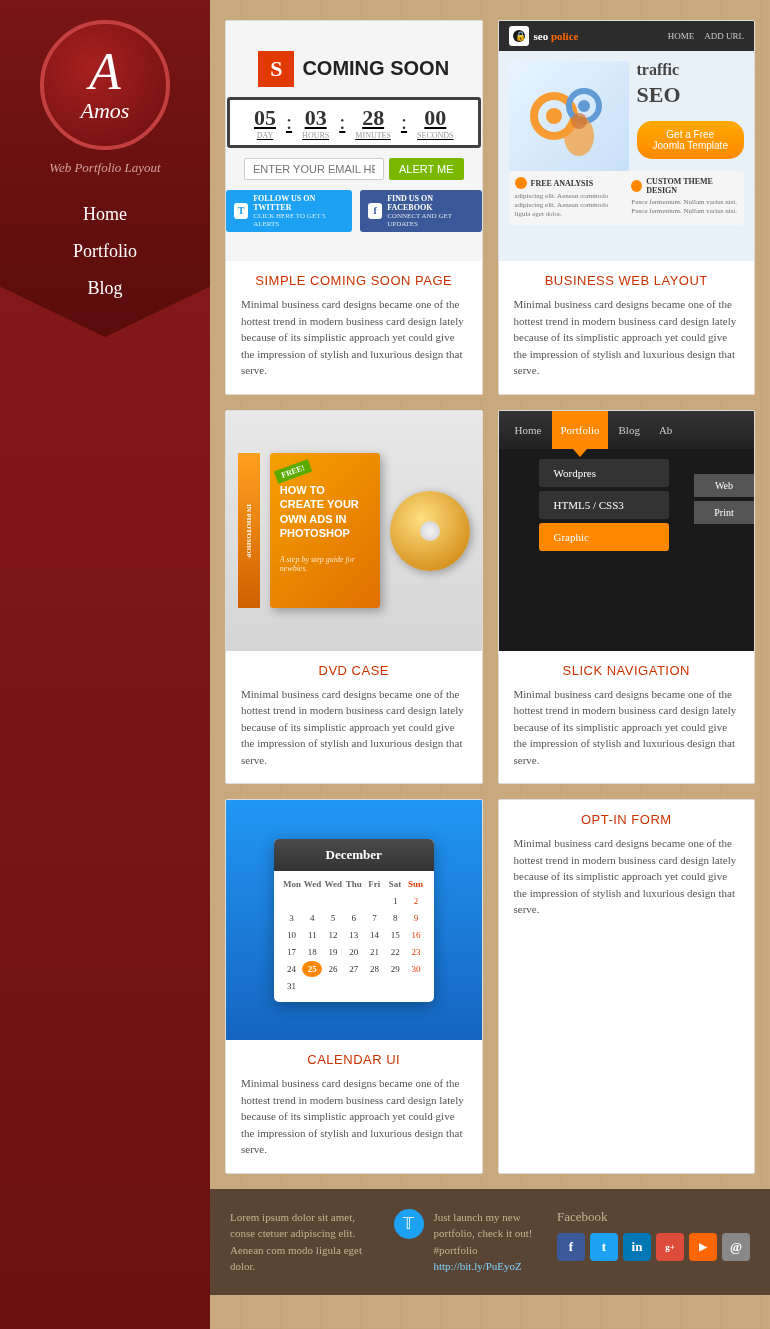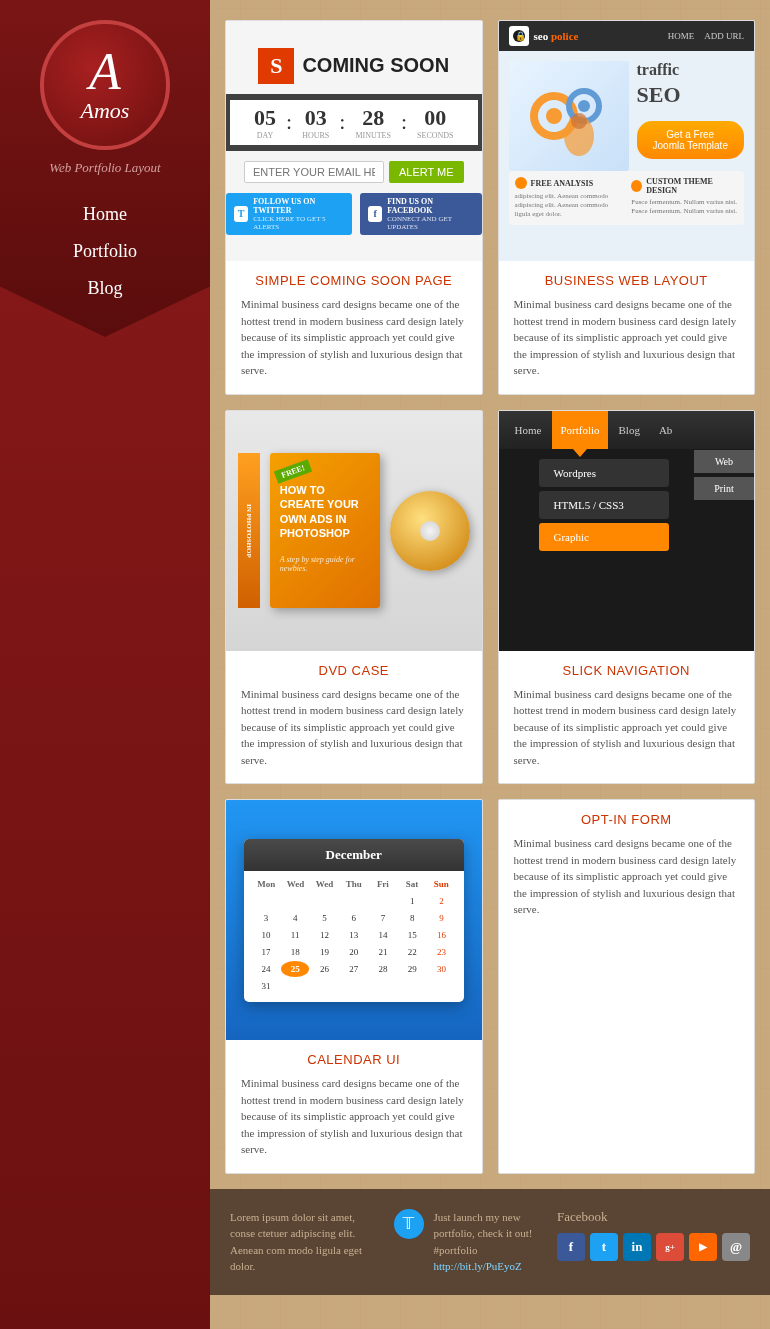--- a/index.html
+++ b/index.html
@@ -175,22 +175,23 @@
       font-size: 20px;
       font-weight: bold;
       color: #222;
       font-family: Arial, sans-serif;
     }
     .cs-countdown {
       display: flex;
       gap: 10px;
       background: #fff;
       padding: 5px 24px;
-      border: 6px solid #404040;
+      border: 3px solid #404040;
       border-radius: 3px;
+      text-decoration: underline;
     }
     .cs-unit {
       text-align: center;
     }
     .cs-num {
       font-size: 22px;
       font-weight: bold;
       color: #333;
       display: block;
     }
@@ -530,21 +531,21 @@
       background: linear-gradient(180deg, #2196f3, #1565c0);
       height: 100%;
       display: flex;
       align-items: center;
       justify-content: center;
     }
     .cal-widget {
       background: #fff;
       border-radius: 5px;
       overflow: hidden;
-      width: 220px;
+      width: 160px;
       box-shadow: 0 4px 15px rgba(0,0,0,0.3);
     }
     .cal-header {
       background: linear-gradient(180deg, #4a4a4a, #333);
       color: #fff;
       text-align: center;
       padding: 8px;
       font-size: 13px;
       font-weight: bold;
     }
@@ -873,21 +874,21 @@
             <div class="slick-nav-item active">Portfolio</div>
             <div class="slick-nav-item">Blog</div>
             <div class="slick-nav-item">Ab</div>
           </div>
           <div class="slick-nav-content">
             <div class="slick-dropdown">
               <div class="slick-dd-item">Wordpres</div>
               <div class="slick-dd-item">HTML5 / CSS3</div>
               <div class="slick-dd-item highlight">Graphic</div>
             </div>
-            <div style="position:absolute;right:0;top:1px;display:flex;flex-direction:column;gap:4px;">
+            <div style="position:absolute;right:0;top:25px;display:flex;flex-direction:column;gap:4px;">
               <div class="slick-side-item">Web</div>
               <div class="slick-side-item">Print</div>
             </div>
           </div>
         </div>
       </div>
       <div class="card-body">
         <div class="card-title">SLICK NAVIGATION</div>
         <div class="card-desc">Minimal business card designs became one of the hottest trend in modern business card design lately because of its simplistic approach yet could give the impression of stylish and luxurious design that serve.</div>
       </div>

